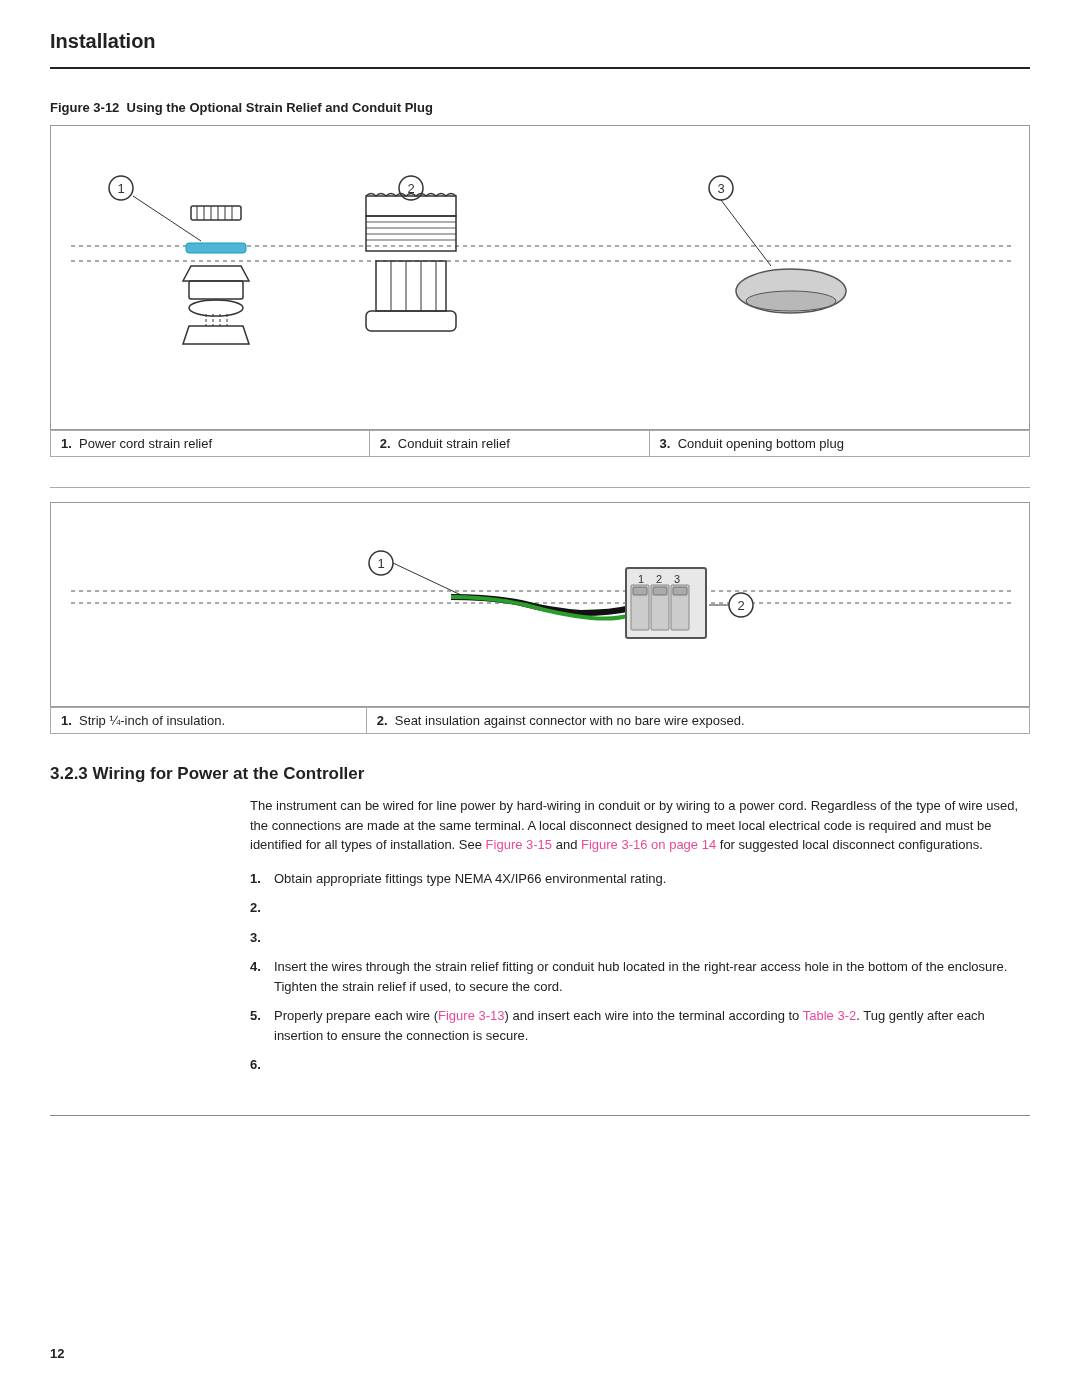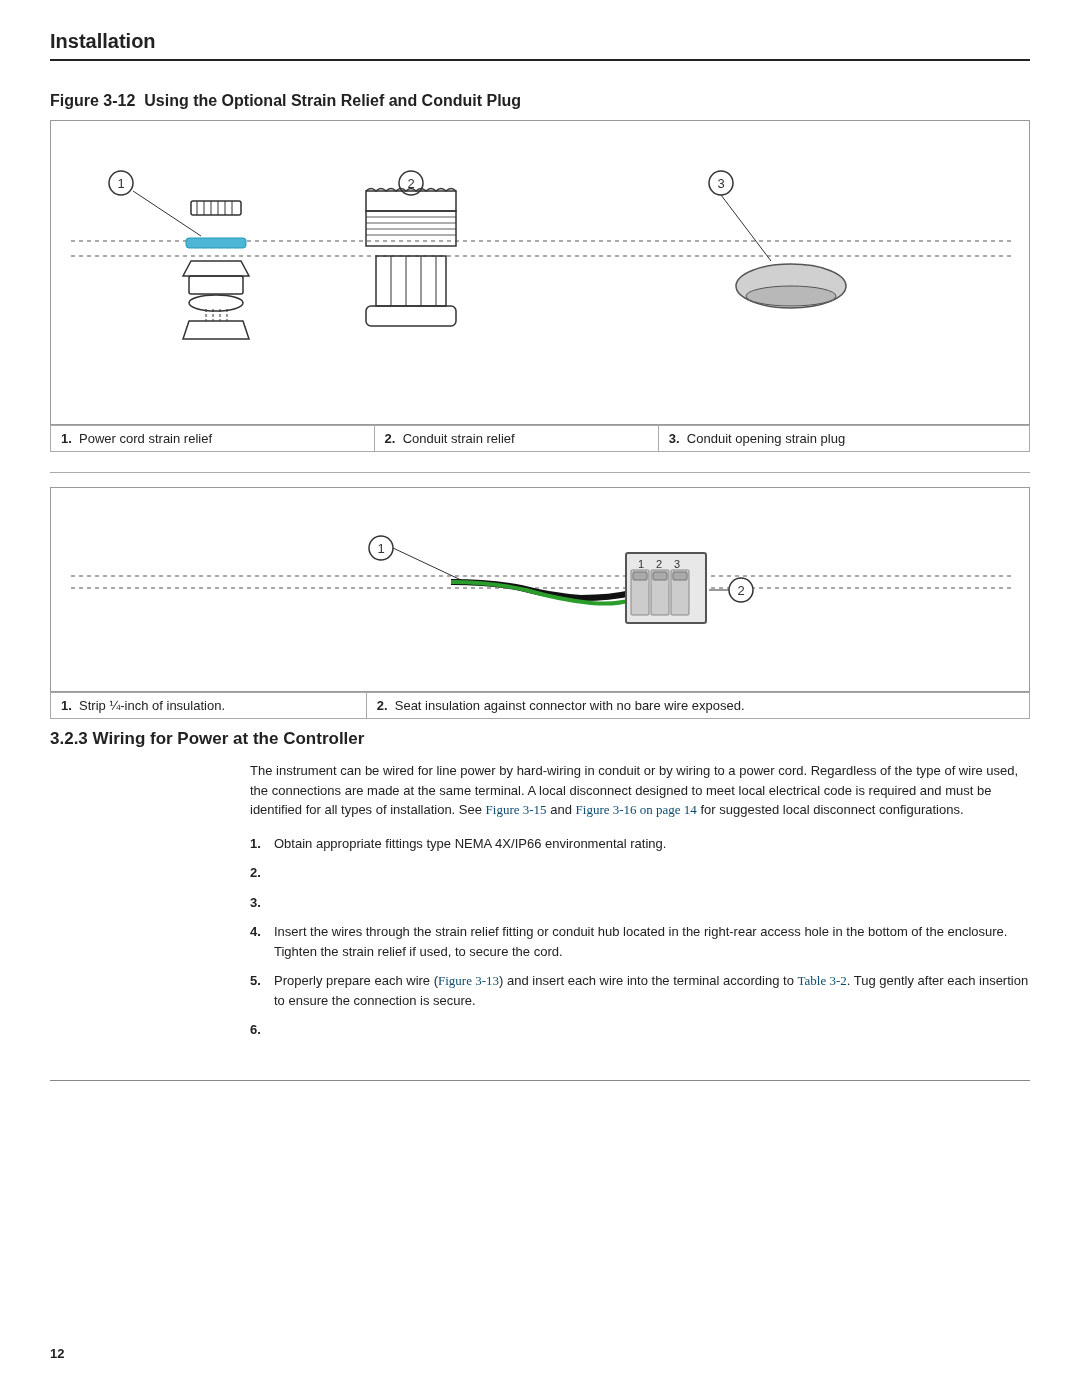--- a/index.html
+++ b/index.html
@@ -9,65 +9,66 @@
       font-size: 13px;
       color: #222;
       padding: 30px 50px;
       width: 1080px;
       min-height: 1397px;
     }
     h1.page-title {
       font-size: 20px;
       font-weight: bold;
       border-bottom: 2px solid #222;
-      padding-bottom: 6px;
+      padding-bottom: 14px;
       margin-bottom: 20px;
     }
     .figure-label {
       font-weight: bold;
-      font-size: 16px;
+      font-size: 13px;
       margin-bottom: 10px;
       margin-top: 31px;
     }
     .figure-label span {
       font-weight: bold;
     }
     .diagram-box {
       border: 1px solid #999;
       padding: 20px;
       margin-bottom: 0;
       position: relative;
       background: #fff;
     }
     
     .caption-table {
       width: 100%;
       border-collapse: collapse;
       border: 1px solid #aaa;
+      margin-bottom: 30px;
     }
     .caption-table td {
       border: 1px solid #aaa;
       padding: 5px 10px;
       font-size: 13px;
       vertical-align: top;
     }
     
     h2.section-heading {
       font-size: 17px;
       font-weight: bold;
       margin-bottom: 12px;
     }
     
     .body-text {
       margin-left: 200px;
       margin-bottom: 14px;
       line-height: 1.5;
       font-size: 13px;
     }
-    .body-text a, .link { color: #0c4a6e; text-decoration: none; font-family: Liberation Serif, serif; }
+    .body-text a, .link { color: #ec4899; text-decoration: none; }
     
     .num-list {
       margin-left: 200px;
       margin-bottom: 14px;
     }
     .num-list li {
       margin-bottom: 10px;
       line-height: 1.5;
       font-size: 13px;
       list-style: none;
@@ -176,21 +177,21 @@
   <table class="caption-table">
     <tbody>
         <tr>
       <td>
         <strong>1.</strong>&nbsp;&nbsp;<span>Power cord strain relief</span>
       </td>
       <td>
         <strong>2.</strong>&nbsp;&nbsp;<span>Conduit strain relief</span>
       </td>
       <td>
-        <strong>3.</strong>&nbsp;&nbsp;<span>Conduit opening strain plug</span>
+        <strong>3.</strong>&nbsp;&nbsp;<span>Conduit opening bottom plug</span>
       </td>
     </tr>
   </tbody>
     </table>
 </div>
 
 <hr class="separator-line">
 
 <div class="figure-section">
 

